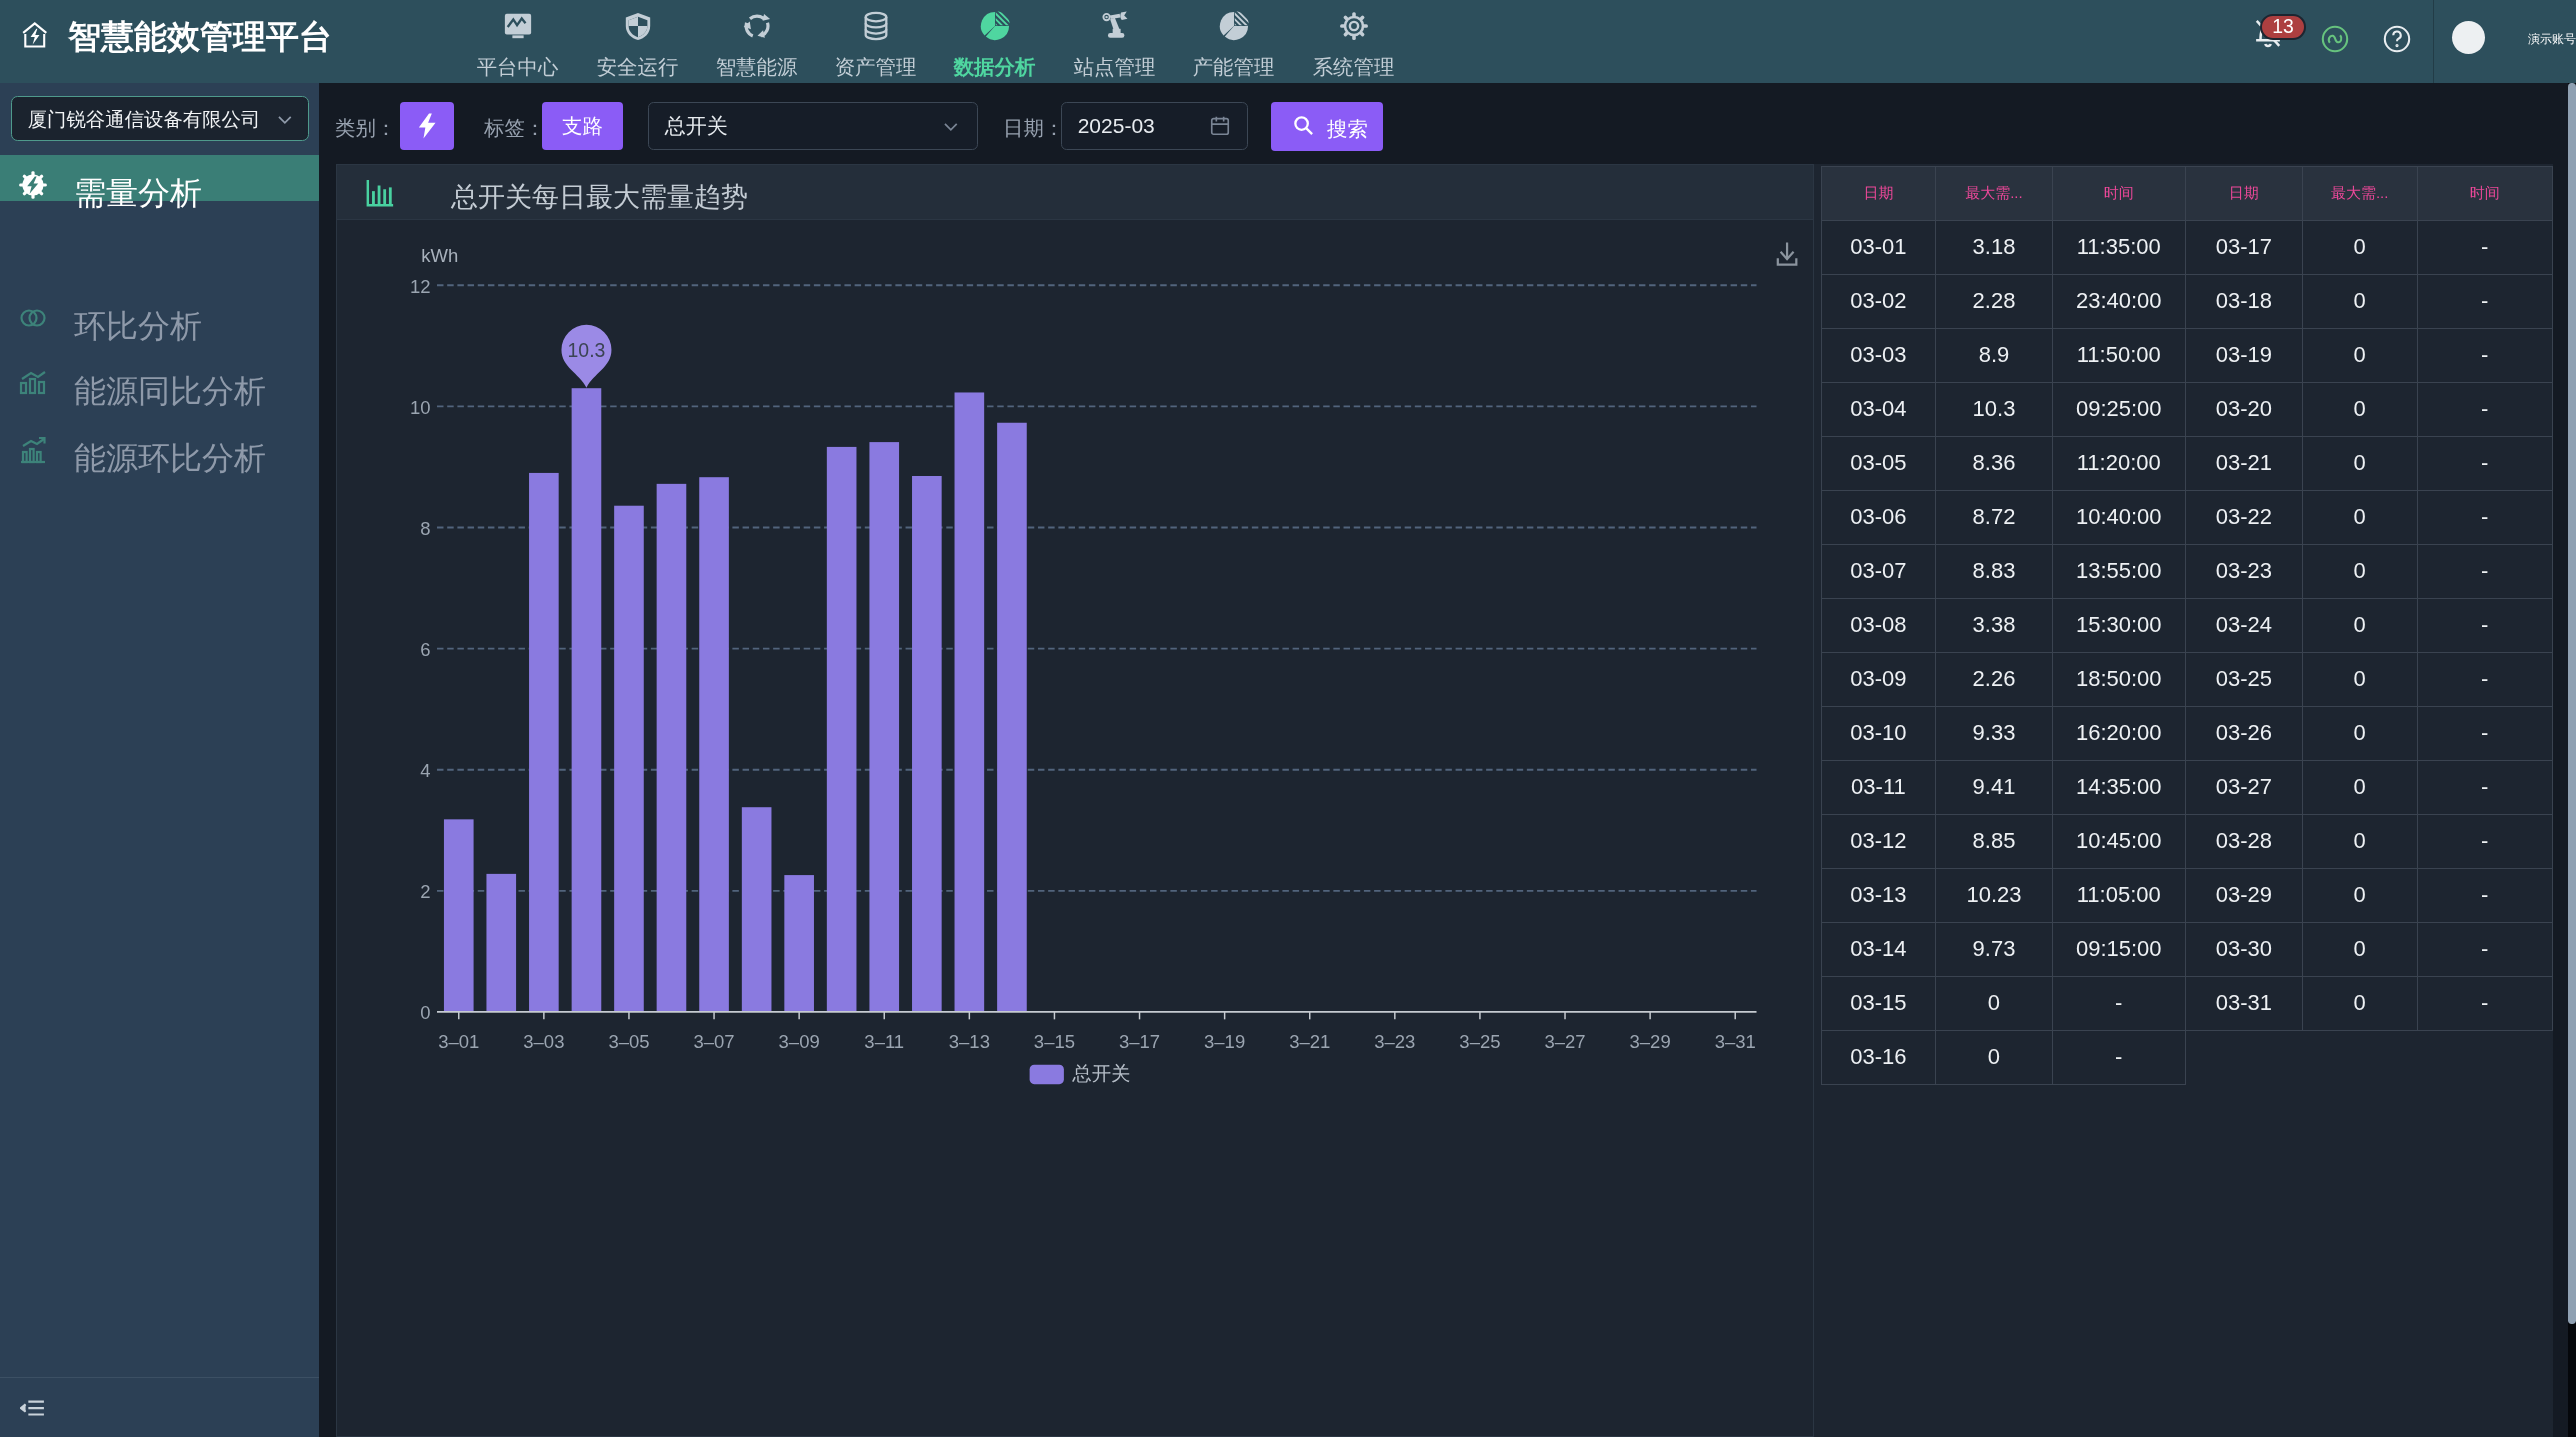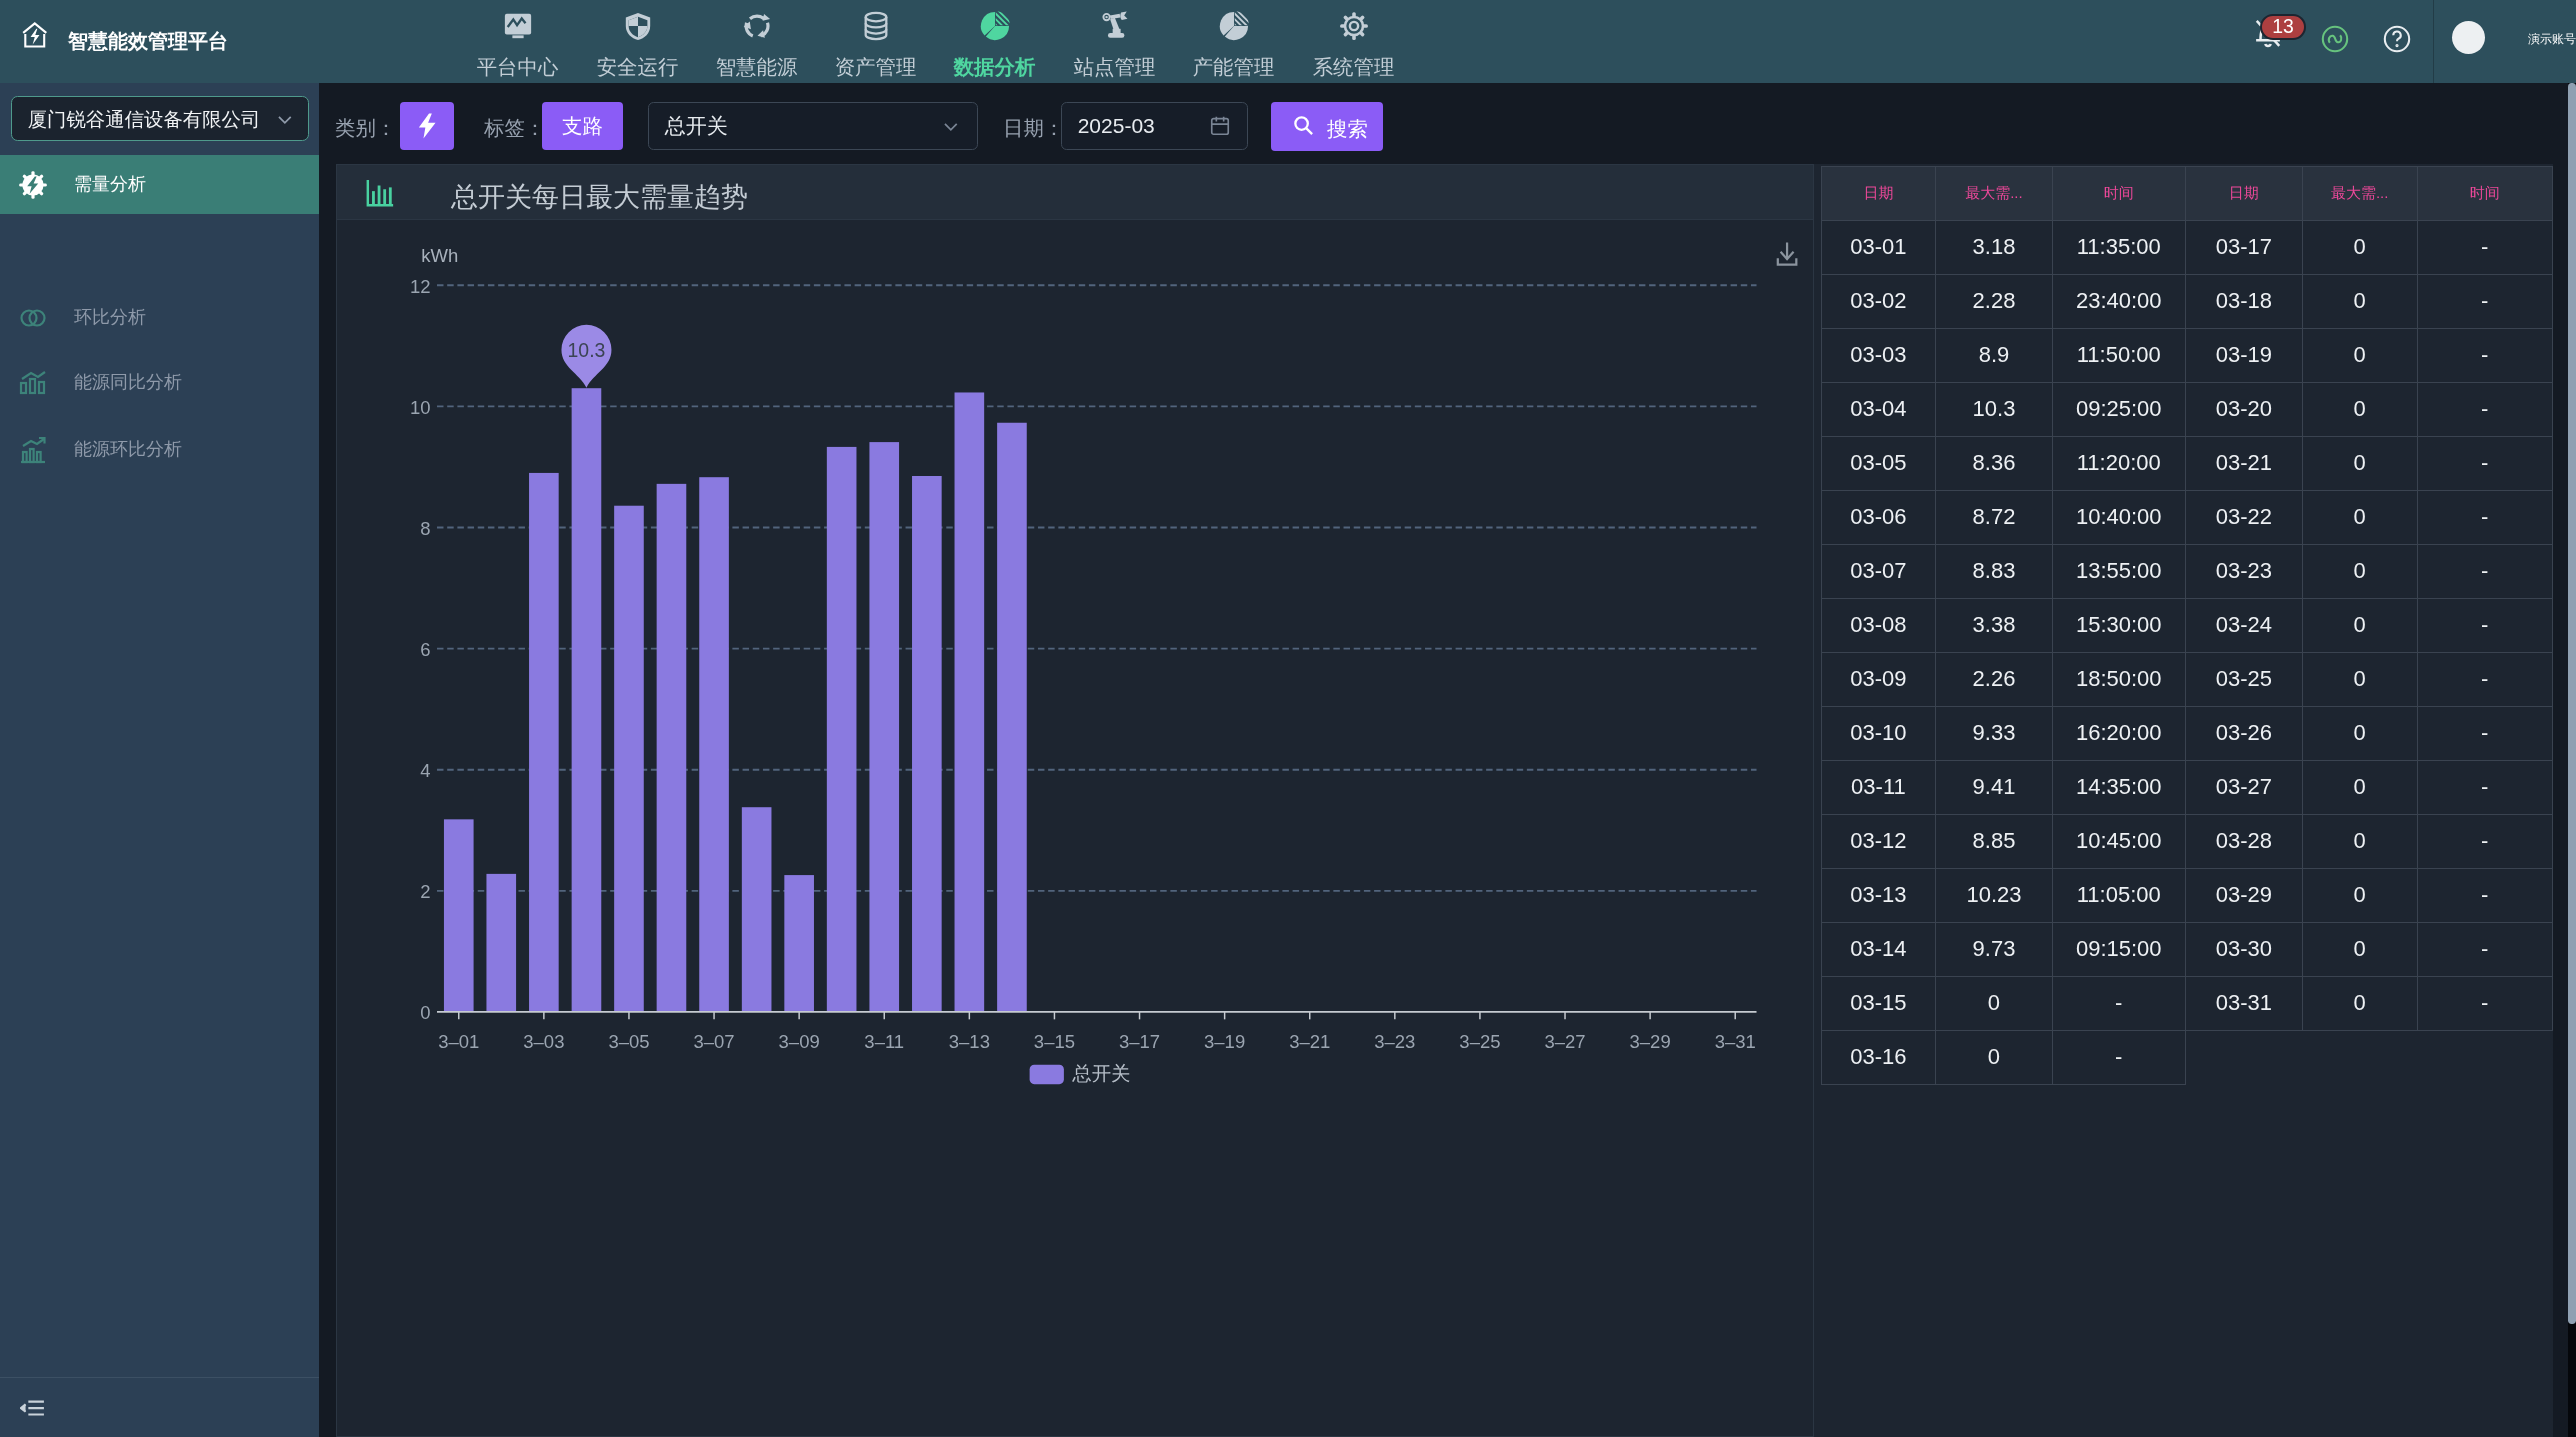--- a/index.html
+++ b/index.html
@@ -1,35 +1,35 @@
 <!DOCTYPE html>
 <html style="font-size:15px"><head>
 <meta charset="utf-8">
 <style>
 * { margin:0; padding:0; box-sizing:border-box; }
 html,body { width:2576px; height:1437px; background:#141a23; font-family:"Liberation Sans", sans-serif; overflow:hidden; }
 #page { position:relative; width:2576px; height:1437px; }
 
 #header { position:absolute; left:0; top:0; width:2576px; height:83px; background:#2d4f5c; }
 #logo { position:absolute; left:18.5px; top:17.6px; width:31.5px; height:34px; }
-#title { position:absolute; left:68px; top:28px; font-size:20px; font-weight:bold; color:#fff; }
+#title { position:absolute; left:68px; top:15px; font-size:33px; font-weight:bold; color:#fff; }
 .nav-item { position:absolute; top:0; width:119px; height:83px; text-align:center; color:#c3ced6; }
 .nav-item .nicon { position:absolute; left:50%; top:11px; transform:translateX(-50%); width:30px; height:30px; }
 .nav-item .nlabel { position:absolute; left:0; right:0; top:53px; font-size:20.4px; }
 .nav-item.active { color:#4fd6a0;font-weight:bold; }
 .hicon { position:absolute; top:24px; width:30px; height:30px; }
 #badge { position:absolute; left:2260px; top:14px; width:46px; height:26px; background:#ad3f40; border:2.8px solid #1d2530; border-radius:14px; color:#fff; font-size:19.4px; text-align:center; line-height:21px; }
 #divider { position:absolute; left:2433px; top:0px; width:0.9px; height:83px; background:#223c47; }
 #avatar { position:absolute; left:2452px; top:21px; width:33px; height:33px; border-radius:50%; background:#edf0f2; }
 #uname { position:absolute; left:2496px; top:31px; font-size:12px; color:#fff;margin-left:32px; }
 
 #sidebar { position:absolute; left:0; top:83px; width:319px; height:1354px; background:#2c4055; }
 #sel-company { position:absolute; left:11px; top:13px; width:298px; height:45px; border:0.9px solid #4f9a8c; border-radius:6.5px; background:#1b232e; color:#f2f4f6; font-size:19.4px; line-height:44px; padding-left:15.7px; }
 #sel-company .chev { position:absolute; right:15.7px; top:15px; width:15.7px; height:15.7px; }
-.menu-item { position:absolute; left:0; width:319px; height:59px; color:#8f9aaa; font-size:18px; }
+.menu-item { position:absolute; left:0; width:319px; height:46px; color:#8f9aaa; font-size:32px; }
 .menu-item .micon { position:absolute; left:18.5px; top:15.7px; width:28px; height:28px; }
 .menu-item .mlabel { position:absolute; left:74px; top:16.7px; }
 .menu-item.active { background:#3a7e76; color:#fff; }
 #collapse-line { position:absolute; left:0; top:1294px; width:319px; height:0.9px; background:#3c5064; }
 #collapse-icon { position:absolute; left:20.4px; top:1315px; width:24px; height:22px; }
 
 .flabel { position:absolute; top:114px; font-size:20.4px; color:#97a1af; }
 .tealbtn { position:absolute; top:102px; background:#8b5cf6; border-radius:4px; color:#fff; }
 #btn-bolt { left:400px; width:54px; height:48px; }
 #btn-tag { left:542px; width:81px; height:48px; font-size:20.4px; text-align:center; line-height:48px; }

